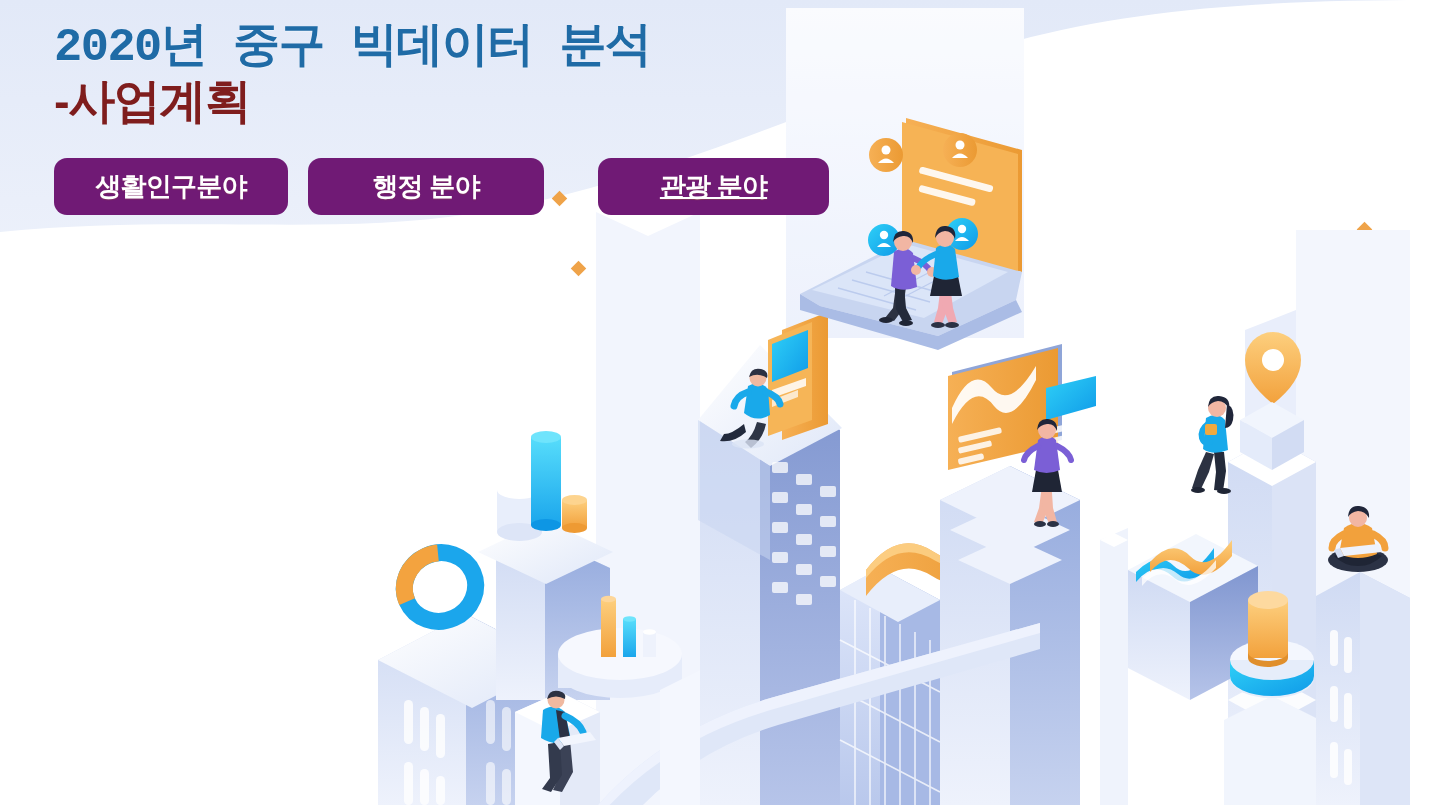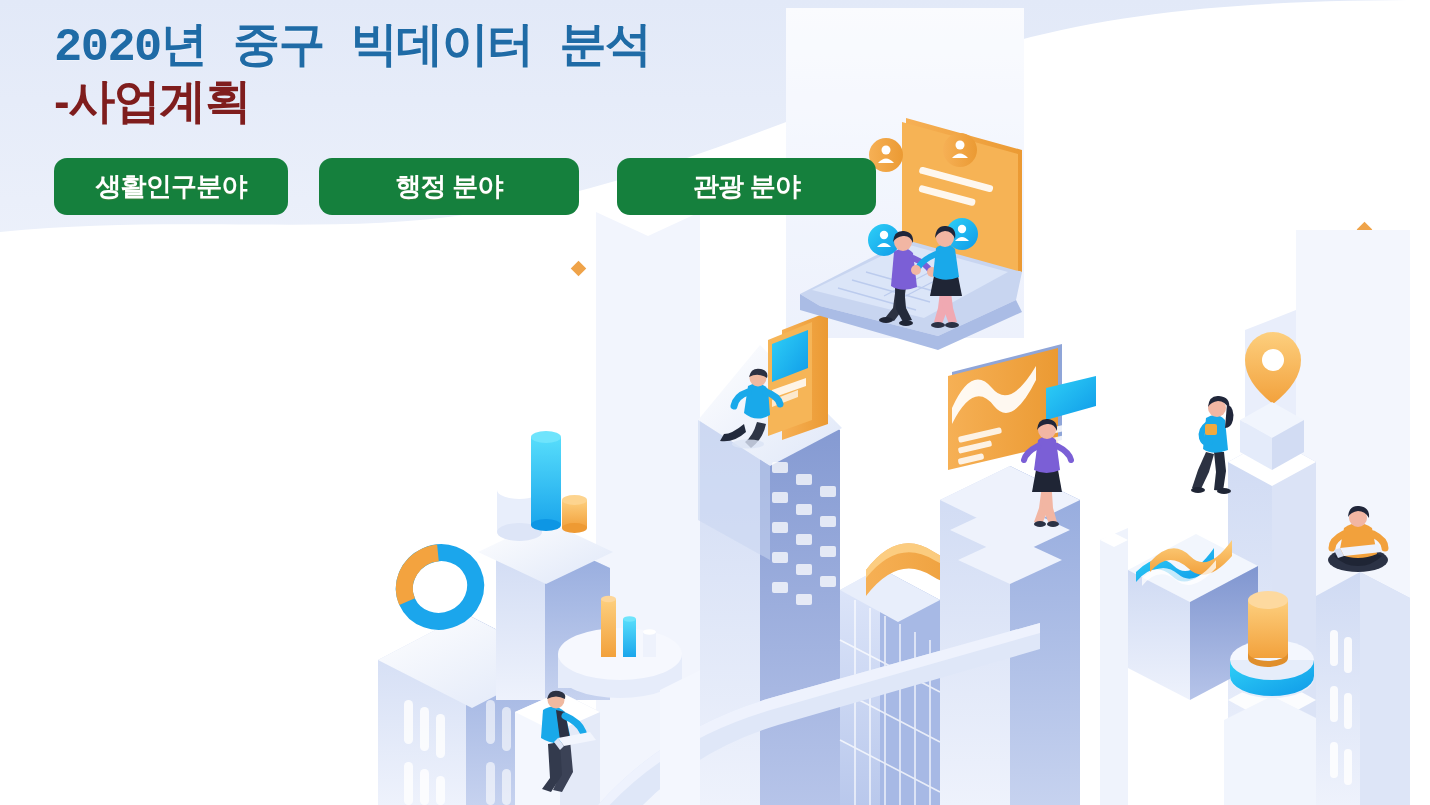--- a/index.html
+++ b/index.html
@@ -23,31 +23,31 @@
     color:#1f6ba6; line-height:1.12; white-space:nowrap;
     text-shadow:0 1px 0 rgba(255,255,255,.35);
     font-family:Liberation Mono, monospace;
   }
   .title-line2 {
     font-size:47px; font-weight:bold; letter-spacing:-1.5px;
     color:#7f1d1d; line-height:1.12; white-space:nowrap; 
   }
   .tabs { position:absolute; left:54px; top:158px; z-index:45; display:flex; align-items:flex-start; }
   .tab {
-    background:#15803d; color:#ffffff;
+    background:#701a75; color:#ffffff;
     font-size:26px; font-weight:bold; letter-spacing:-0.8px;
     border-radius:13px; white-space:nowrap;
     display:flex; align-items:center; justify-content:center;
     height:57px; cursor:pointer; border:none;
     font-family:"Liberation Sans","DejaVu Sans",sans-serif;
     text-shadow:0 1px 1px rgba(180,120,30,.18);
   }
   .tab:nth-child(1){ width:234px; margin-left:0; }
-  .tab:nth-child(2){ width:260px; margin-left:31px; }
-  .tab:nth-child(3){ width:259px; margin-left:38px; }
+  .tab:nth-child(2){ width:236px; margin-left:20px; }
+  .tab:nth-child(3){ width:231px; margin-left:54px;text-decoration:underline; }
   .tab:nth-child(4){ width:232px; margin-left:41px; }
 
   
   .illo { position:absolute; inset:0; z-index:20; }
   .illo-svg { position:absolute; left:0; top:0; width:1430px; height:805px; }
 </style>
 </head>
 <body>
 
 <div id="stage">

